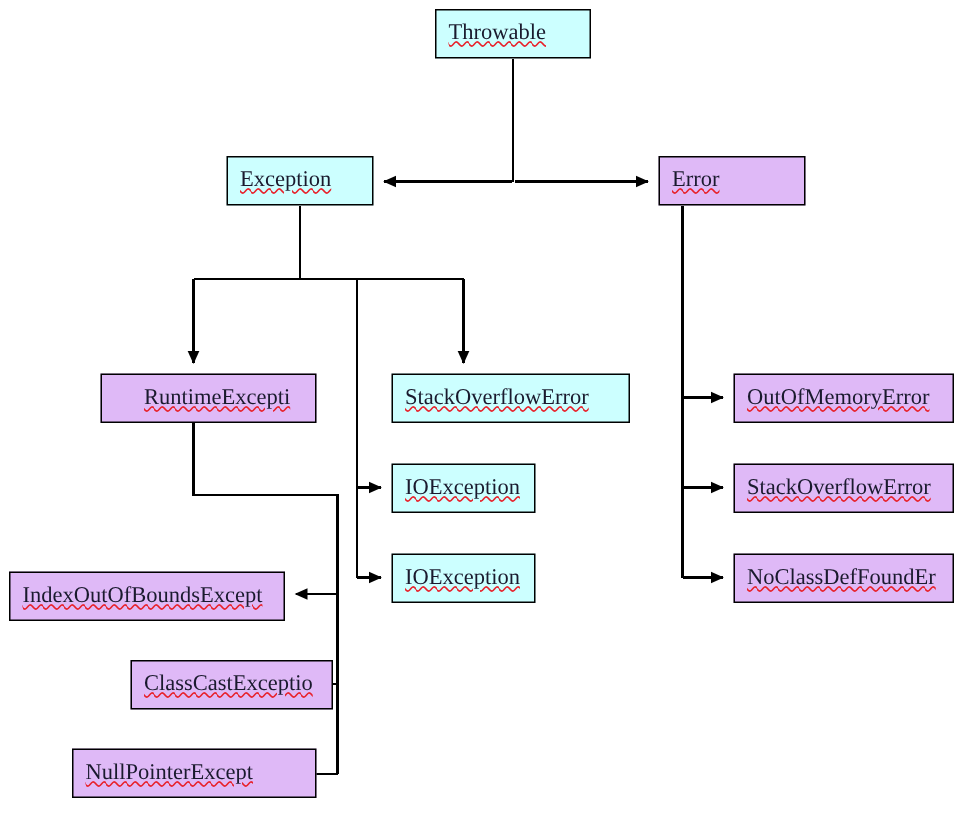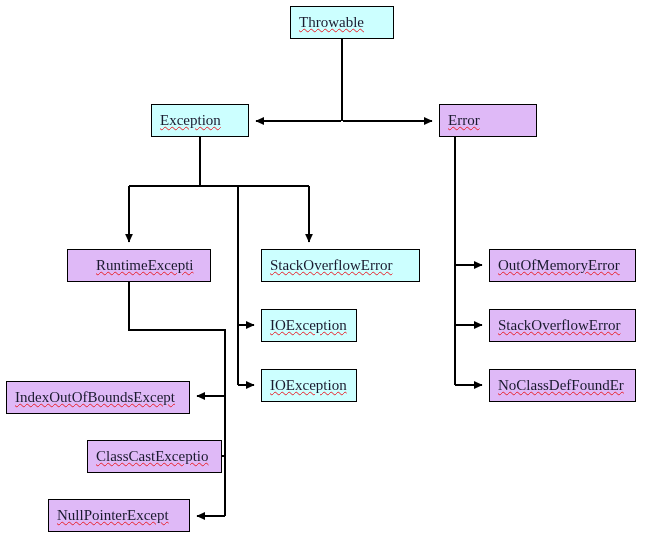--- a/index.html
+++ b/index.html
@@ -136,17 +136,17 @@
   </div>
 
   <div class="node purple" style="left:6px;top:381px;width:184px;height:33px;">
     <span class="label">IndexOutOfBoundsExcept</span>
   </div>
 
   <div class="node purple" style="left:55px;top:440px;width:135px;height:33px;margin-left:32px;">
     <span class="label">ClassCastExceptio</span>
   </div>
 
-  <div class="node purple" style="left:48px;top:499px;width:142px;height:33px;">
+  <div class="node purple" style="left:48px;top:499px;width:163px;height:33px;">
     <span class="label">NullPointerExcept</span>
   </div>
 
 </div>
 
 </body></html>

